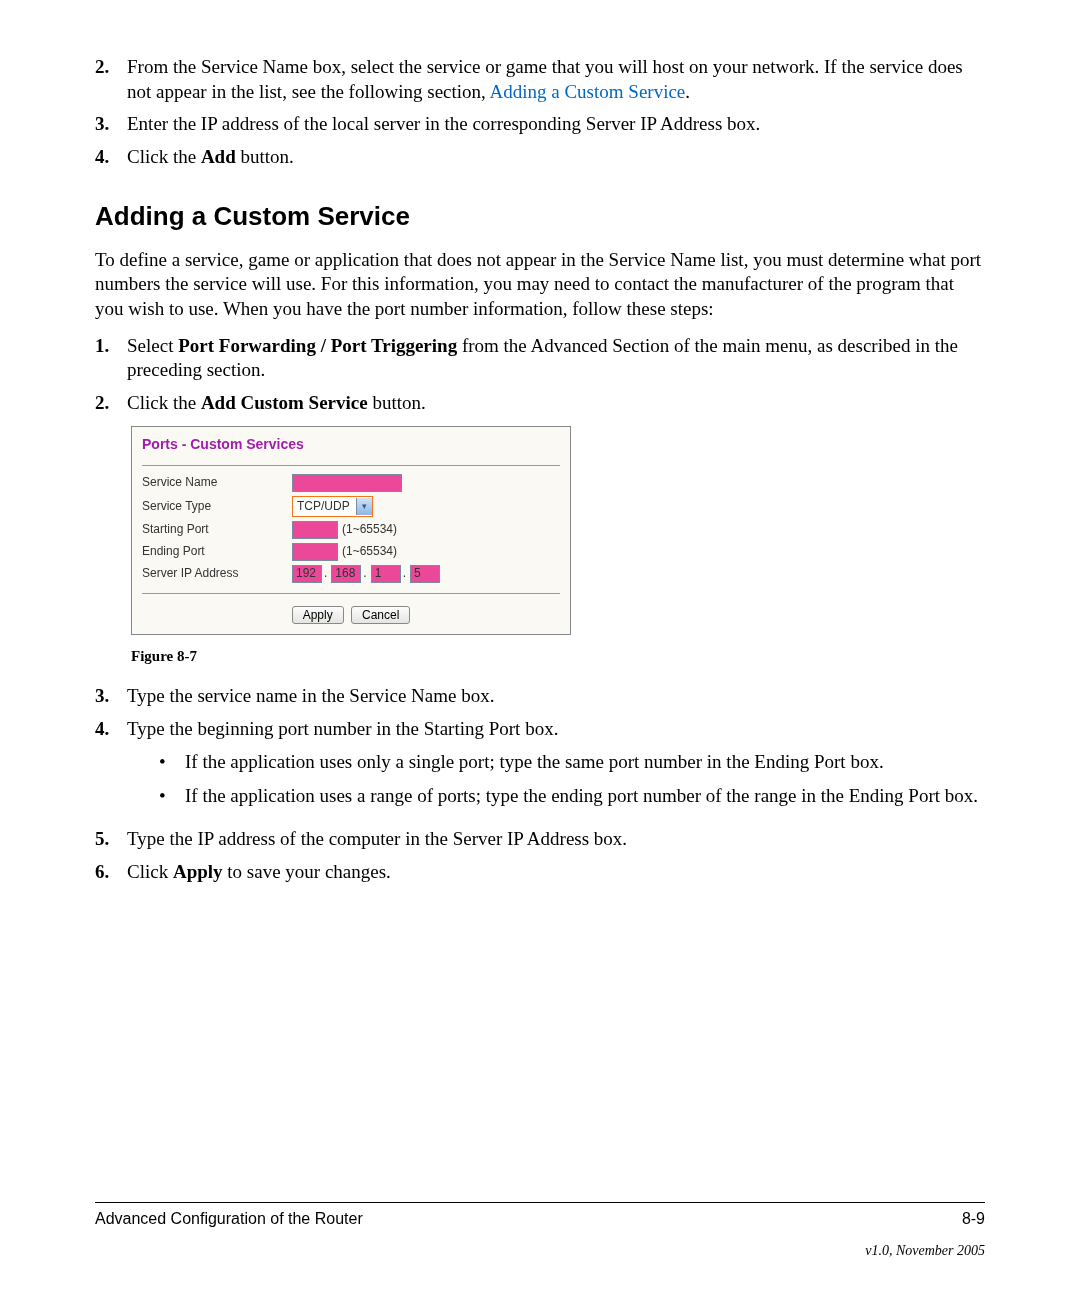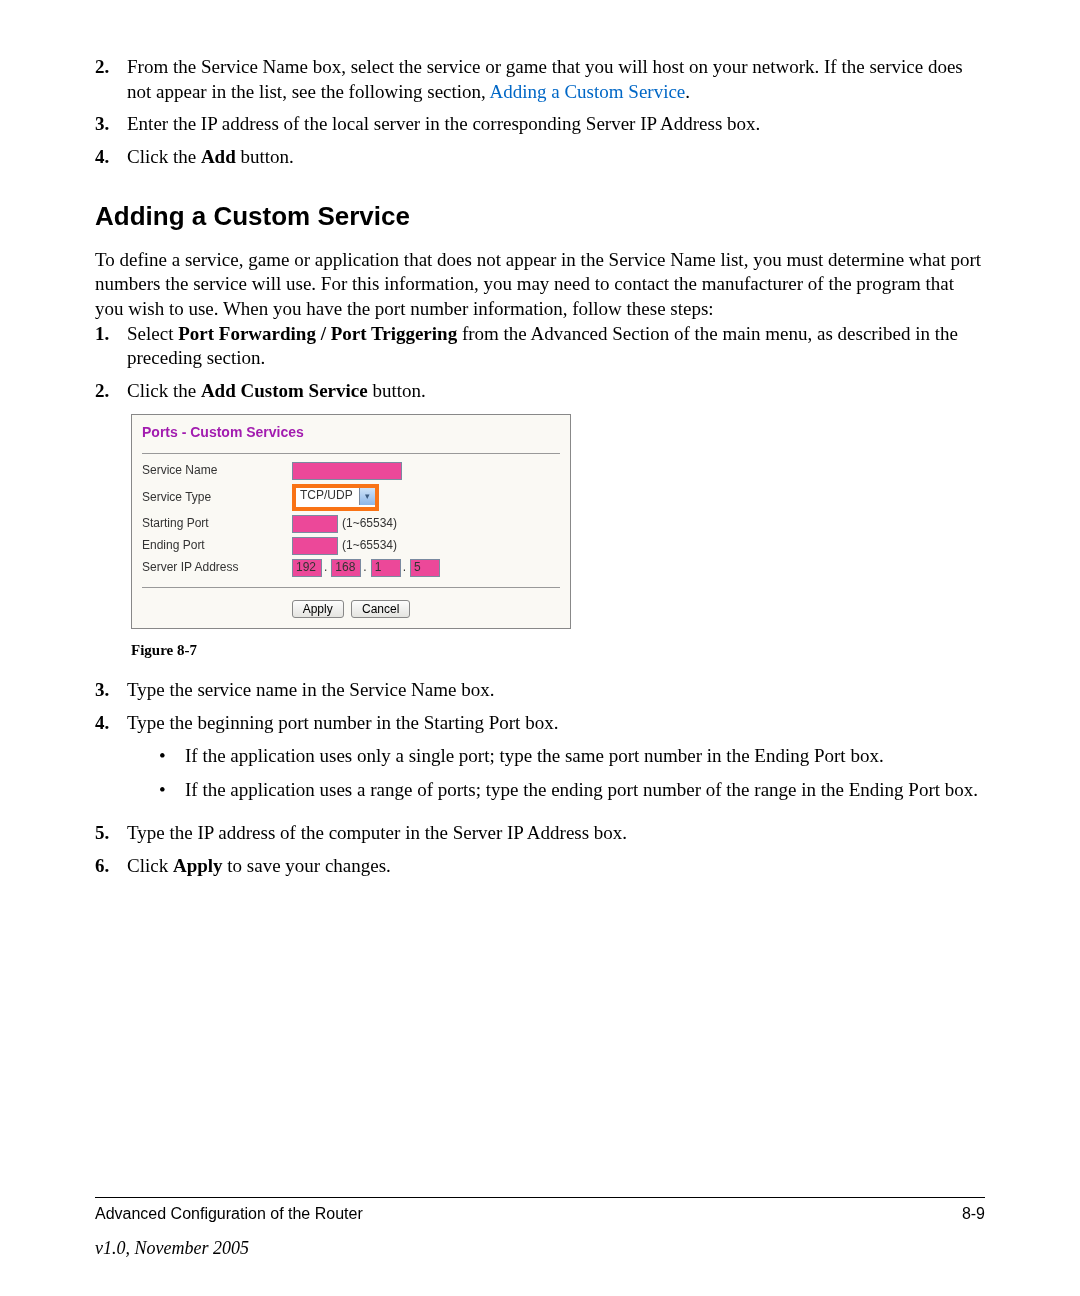--- a/index.html
+++ b/index.html
@@ -42,21 +42,21 @@
   ol.numbered > li .body {
     flex: 1;
   }
   a.link { color: #0067c6; text-decoration: none; }
   h2.section-heading {
     font-family: Arial, Helvetica, sans-serif;
     font-weight: bold;
     font-size: 26px;
     margin: 30px 0 14px 0;
   }
-  .para { }
+  .para { margin-bottom: 12px; }
   b { font-weight: bold; }
 
   
   .panel {
     width: 440px;
     border: 1px solid #888;
     background: #faf9f4;
     margin: 10px 0 12px 36px;
     font-family: Arial, Helvetica, sans-serif;
     font-size: 12px;
@@ -86,24 +86,25 @@
   .input-sm {
     background: #ec4899;
     border: 1px solid #7a8aa0;
     height: 18px;
     box-sizing: border-box;
     font-size: 12px;
     padding: 0 3px;
   }
   .select {
     background: #fff;
-    border: 4px solid #f97316;
+    border: 1px solid #f97316;
     height: 19px;
     font-size: 12px;
     display: inline-flex;
+    align-items: center;
   }
   .select-arrow {
     width: 15px;
     height: 17px;
     background: linear-gradient(#cfe3f8, #8db6e8);
     border-left: 1px solid #7a8aa0;
     display: inline-flex;
     align-items: center;
     justify-content: center;
     margin-left: 2px;
@@ -157,24 +158,24 @@
     border-top: 1.5px solid #000;
     margin-bottom: 6px;
   }
   .footer-row {
     display: flex;
     justify-content: space-between;
     font-family: Arial, Helvetica, sans-serif;
     font-size: 16px;
   }
   .footer-version {
-    text-align: left;
+    text-align: right;
     font-style: italic;
     font-family: "Times New Roman", Times, serif;
-    font-size: 18px;
+    font-size: 14px;
     margin-top: 12px;
   }
 </style>
 </head>
 <body>
 
 <div class="page">
 
 
   <ol class="numbered">

